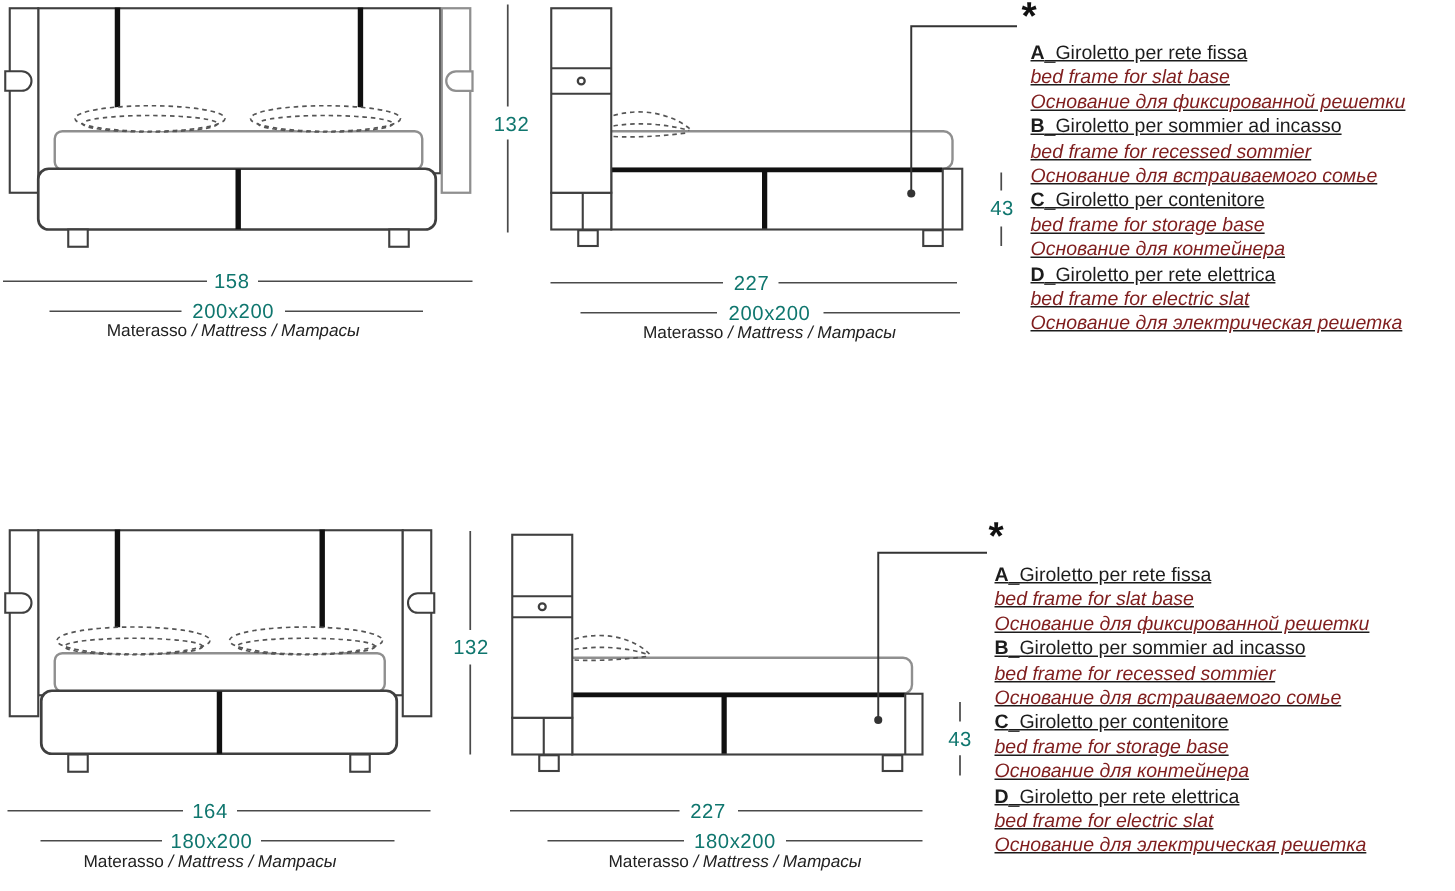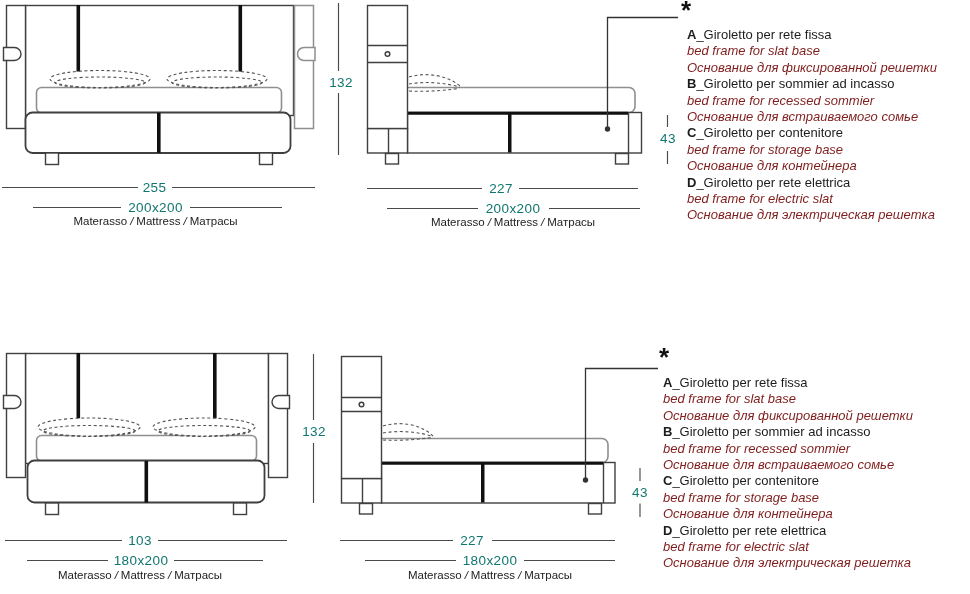--- a/index.html
+++ b/index.html
@@ -16,22 +16,22 @@
   .blk{fill:#101010;stroke:none;}
   .thick{fill:none;stroke:#101010;stroke-width:3;}
   .dimln{fill:none;stroke:#4a4a4a;stroke-width:1.15;}
   .callout{fill:none;stroke:#333333;stroke-width:1.3;}
   
   .dim{position:absolute;transform:translateX(-50%);font-size:13.5px;color:#0f766e;
        letter-spacing:0.4px;white-space:nowrap;}
   .caption{position:absolute;transform:translateX(-50%);font-size:11.5px;color:#222;
            white-space:nowrap;}
   .caption .sl{margin:0 3px;font-style:italic;}
-  .caption .it{}
-  .legend{position:absolute;font-size:13px;line-height:16.4px;white-space:nowrap;color:#1c1c1c;}
+  .caption .it{font-style:italic;}
+  .legend{position:absolute;font-size:13px;line-height:16.4px;white-space:nowrap;color:#1c1c1c;text-decoration:underline;}
   .legend .lg-title b{font-weight:bold;}
   .legend .lg-it{font-style:italic;color:#7f1d1d;}
   .asterisk{position:absolute;font-size:26px;font-weight:600;color:#111;line-height:1;}
 </style>
 </head>
 <body>
 
 <div class="sheet">
 
   <svg width="970" height="594" viewBox="0 0 970 594">
@@ -140,21 +140,21 @@
       <line class="dimln" x1="492" y1="540.5" x2="615" y2="540.5"></line>
       <line class="dimln" x1="365" y1="560.5" x2="456" y2="560.5"></line>
       <line class="dimln" x1="524" y1="560.5" x2="615" y2="560.5"></line>
       <line class="dimln" x1="313.5" y1="354" x2="313.5" y2="420"></line>
       <line class="dimln" x1="313.5" y1="443" x2="313.5" y2="503"></line>
       <line class="dimln" x1="640" y1="468" x2="640" y2="481"></line>
       <line class="dimln" x1="640" y1="503.5" x2="640" y2="517"></line>
     </g>
   </svg>
 
-  <div class="dim" style="left:154.5px;top:180px">255</div>
+  <div class="dim" style="left:154.5px;top:180px">158</div>
   <div class="dim" style="left:155.5px;top:200px">200x200</div>
   <div class="caption" style="left:155.5px;top:215px">
     <span>Materasso</span><span class="sl">/</span><span class="it">Mattress</span><span class="sl">/</span><span class="it">Матрасы</span>
   </div>
   <div class="dim" style="left:501px;top:181px">227</div>
   <div class="dim" style="left:513px;top:201px">200x200</div>
   <div class="caption" style="left:513px;top:216px">
     <span>Materasso</span><span class="sl">/</span><span class="it">Mattress</span><span class="sl">/</span><span class="it">Матрасы</span>
   </div>
   <div class="dim" style="left:341px;top:74.5px">132</div>
@@ -169,21 +169,21 @@
     <div class="lg-it">bed frame for recessed sommier</div>
     <div class="lg-it">Основание для встраиваемого сомье</div>
     <div class="lg-title"><b>C</b><span>_Giroletto per contenitore</span></div>
     <div class="lg-it">bed frame for storage base</div>
     <div class="lg-it">Основание для контейнера</div>
     <div class="lg-title"><b>D</b><span>_Giroletto per rete elettrica</span></div>
     <div class="lg-it">bed frame for electric slat</div>
     <div class="lg-it">Основание для электрическая решетка</div>
   </div>
 
-  <div class="dim" style="left:140px;top:533px">103</div>
+  <div class="dim" style="left:140px;top:533px">164</div>
   <div class="dim" style="left:141px;top:553px">180x200</div>
   <div class="caption" style="left:140px;top:569px">
     <span>Materasso</span><span class="sl">/</span><span class="it">Mattress</span><span class="sl">/</span><span class="it">Матрасы</span>
   </div>
   <div class="dim" style="left:472px;top:533px">227</div>
   <div class="dim" style="left:490px;top:553px">180x200</div>
   <div class="caption" style="left:490px;top:569px">
     <span>Materasso</span><span class="sl">/</span><span class="it">Mattress</span><span class="sl">/</span><span class="it">Матрасы</span>
   </div>
   <div class="dim" style="left:314px;top:424px">132</div>

